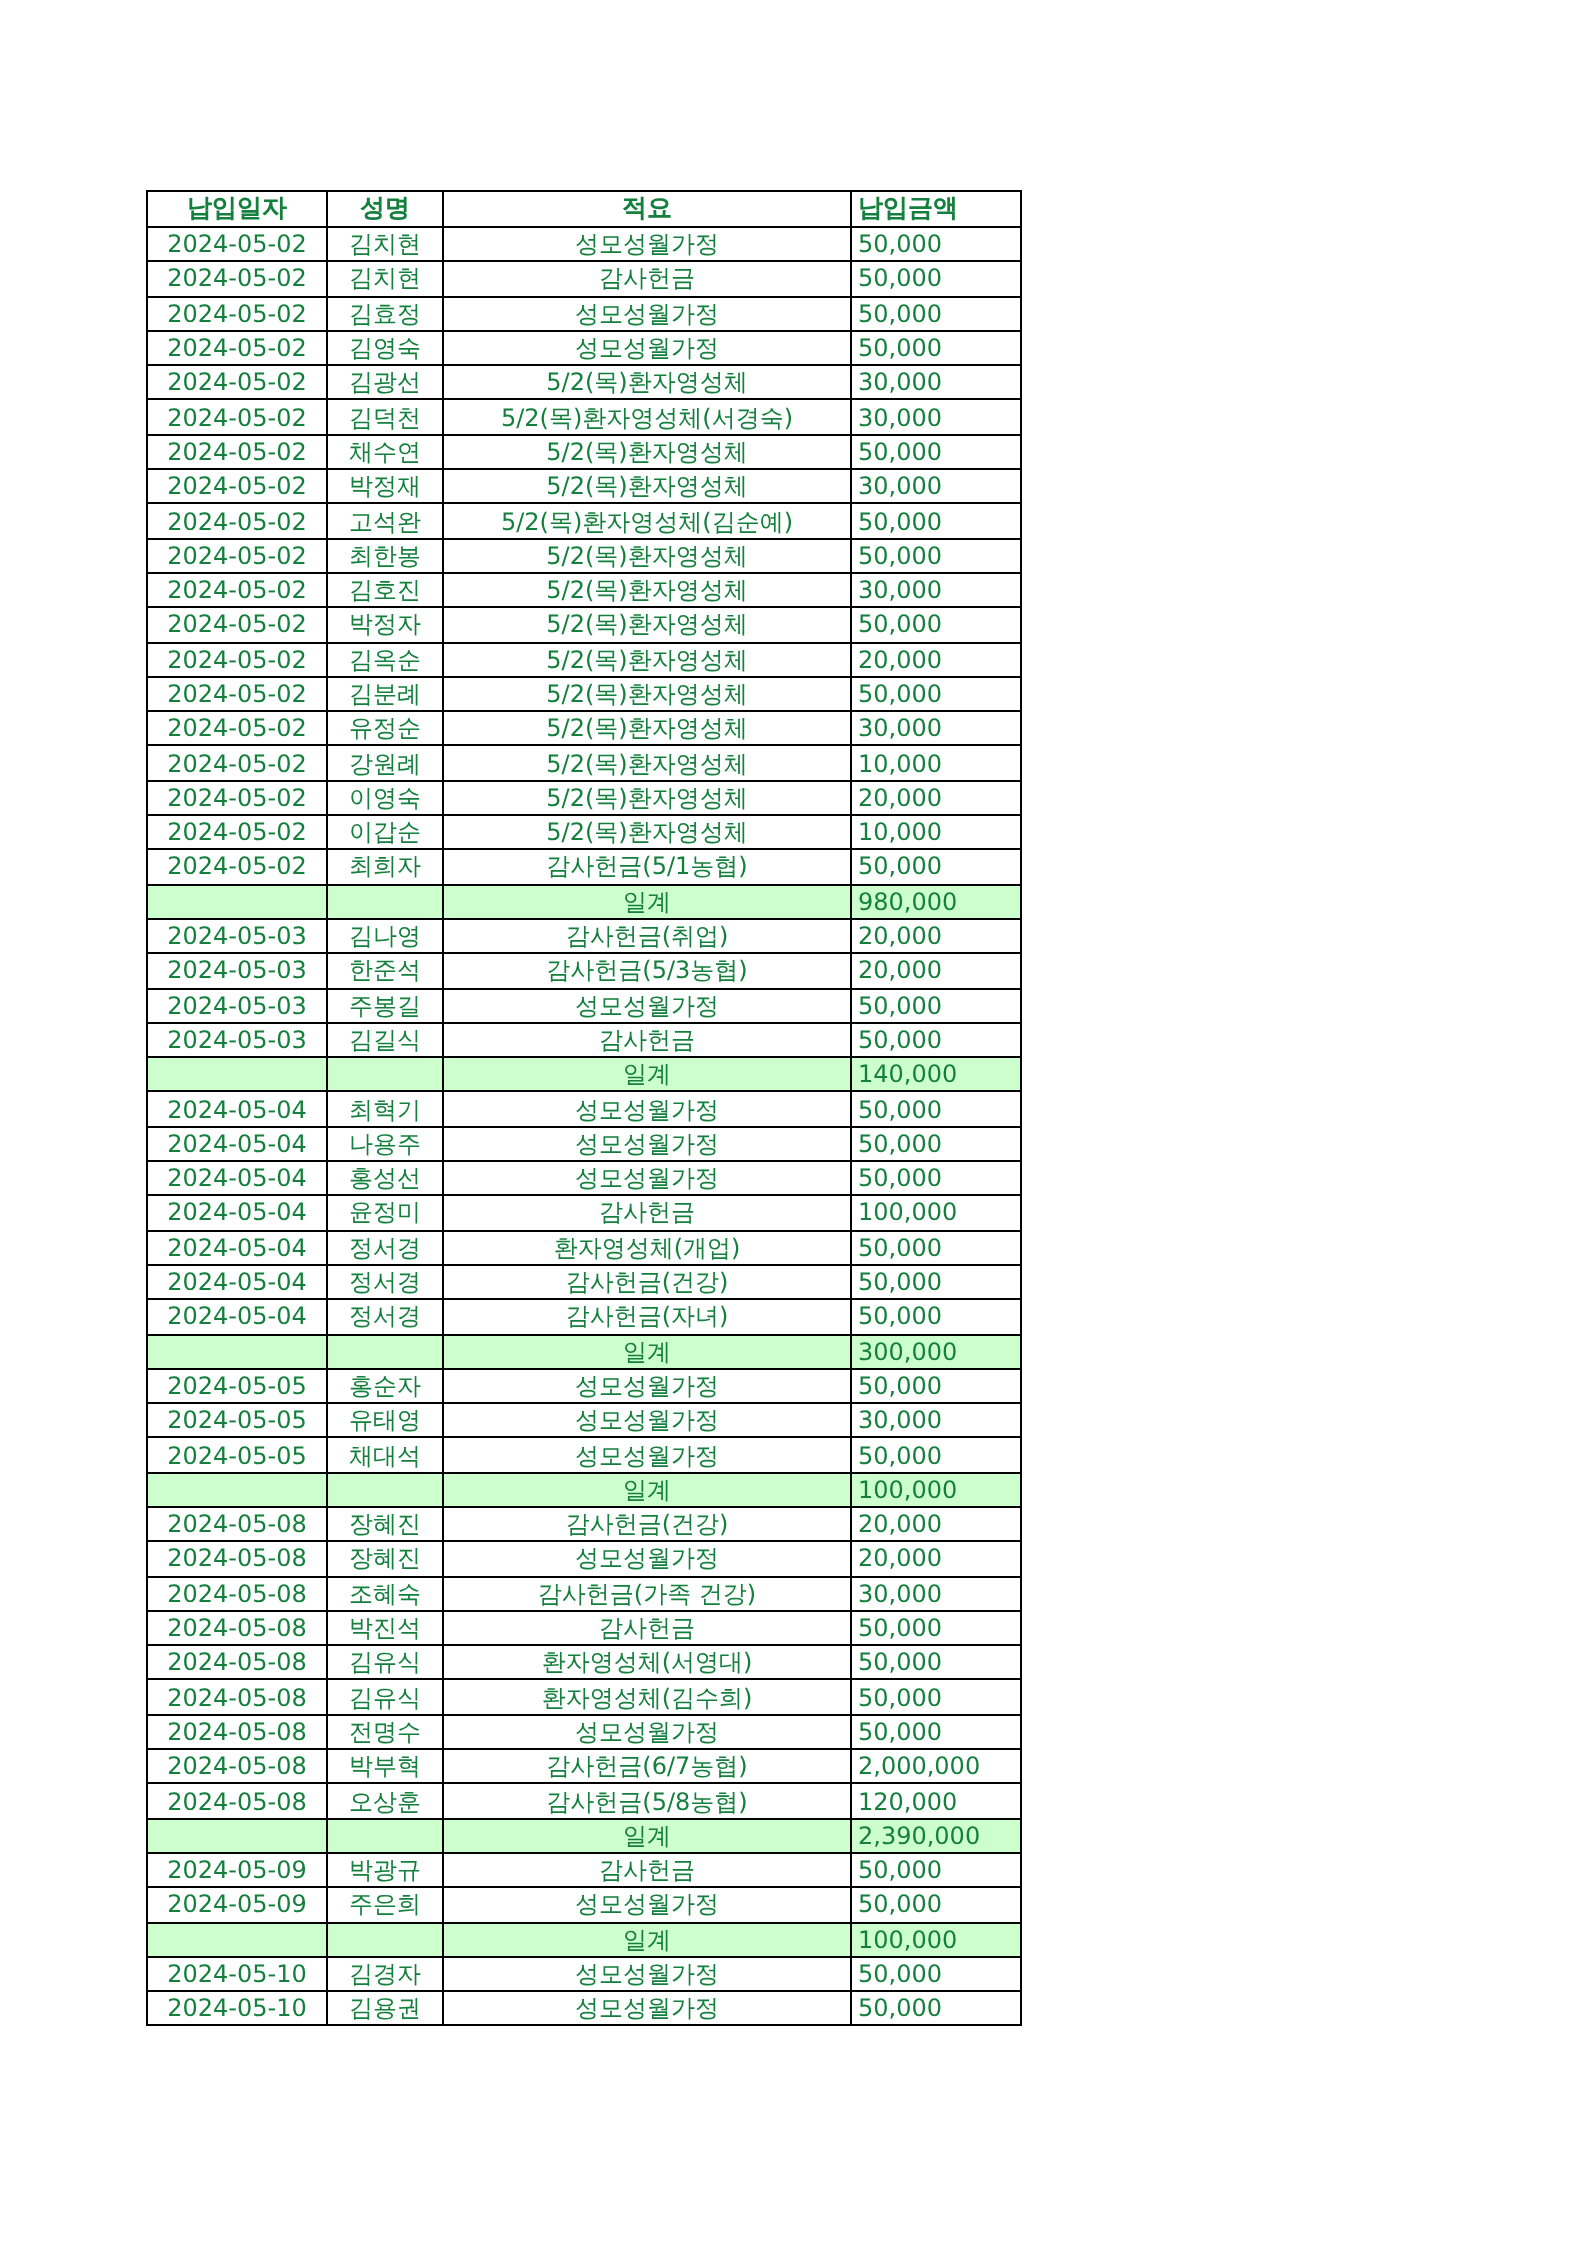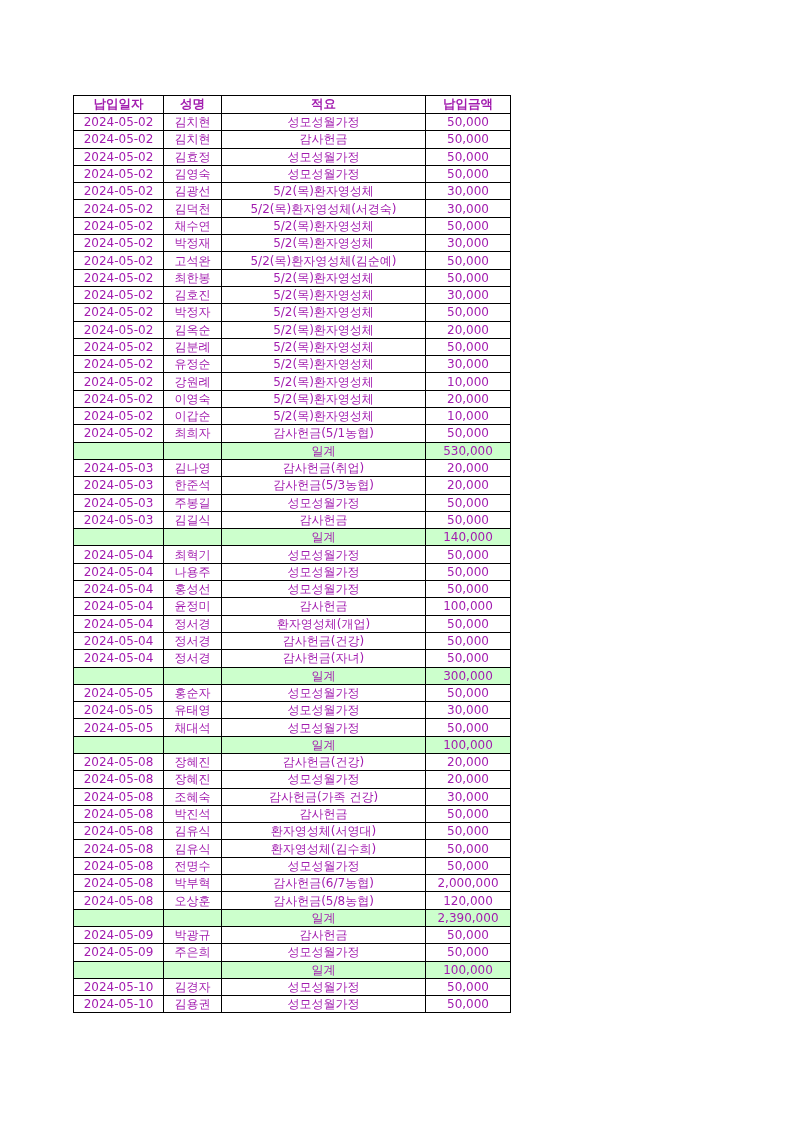--- a/index.html
+++ b/index.html
@@ -15,21 +15,21 @@
     background: #ffffff;
     overflow: hidden;
   }
   table.ledger {
     position: absolute;
     left: 73px;
     top: 95px;
     width: 437px;
     border-collapse: collapse;
     table-layout: fixed;
-    color: #a21caf;
+    color: #15803d;
   }
   table.ledger col.c-date   { width: 90px; }
   table.ledger col.c-name   { width: 58px; }
   table.ledger col.c-desc   { width: 204px; }
   table.ledger col.c-amount { width: 85px; }
   table.ledger th, table.ledger td {
     border: 1px solid #000000;
     font-size: 12px;
     line-height: 1;
     height: 16.3px;
@@ -37,23 +37,23 @@
     overflow: hidden;
     white-space: nowrap;
     background: #ffffff;
   }
   table.ledger th {
     font-weight: bold;
     font-size: 12.5px;
     height: 17px;
     text-align: center;
   }
-  table.ledger th.h-amount { text-align: center; }
+  table.ledger th.h-amount { text-align: left; }
   td.cell-date, td.cell-name, td.cell-desc { text-align: center; }
-  td.cell-amount { text-align: center; }
+  td.cell-amount { text-align: left; }
   tr.subtotal td { background: var(--subtotal-bg, #CCFFCC); }
 </style>
 </head>
 <body>
 
 <div class="page">
   <table class="ledger">
     <colgroup>
       <col class="c-date">
       <col class="c-name">
@@ -180,21 +180,21 @@
         <tr>
           <td class="cell-date">2024-05-02</td>
           <td class="cell-name">최희자</td>
           <td class="cell-desc">감사헌금(5/1농협)</td>
           <td class="cell-amount">50,000</td>
         </tr>
         <tr class="subtotal">
           <td class="cell-date"></td>
           <td class="cell-name"></td>
           <td class="cell-desc">일계</td>
-          <td class="cell-amount">530,000</td>
+          <td class="cell-amount">980,000</td>
         </tr>
         <tr>
           <td class="cell-date">2024-05-03</td>
           <td class="cell-name">김나영</td>
           <td class="cell-desc">감사헌금(취업)</td>
           <td class="cell-amount">20,000</td>
         </tr>
         <tr>
           <td class="cell-date">2024-05-03</td>
           <td class="cell-name">한준석</td>

